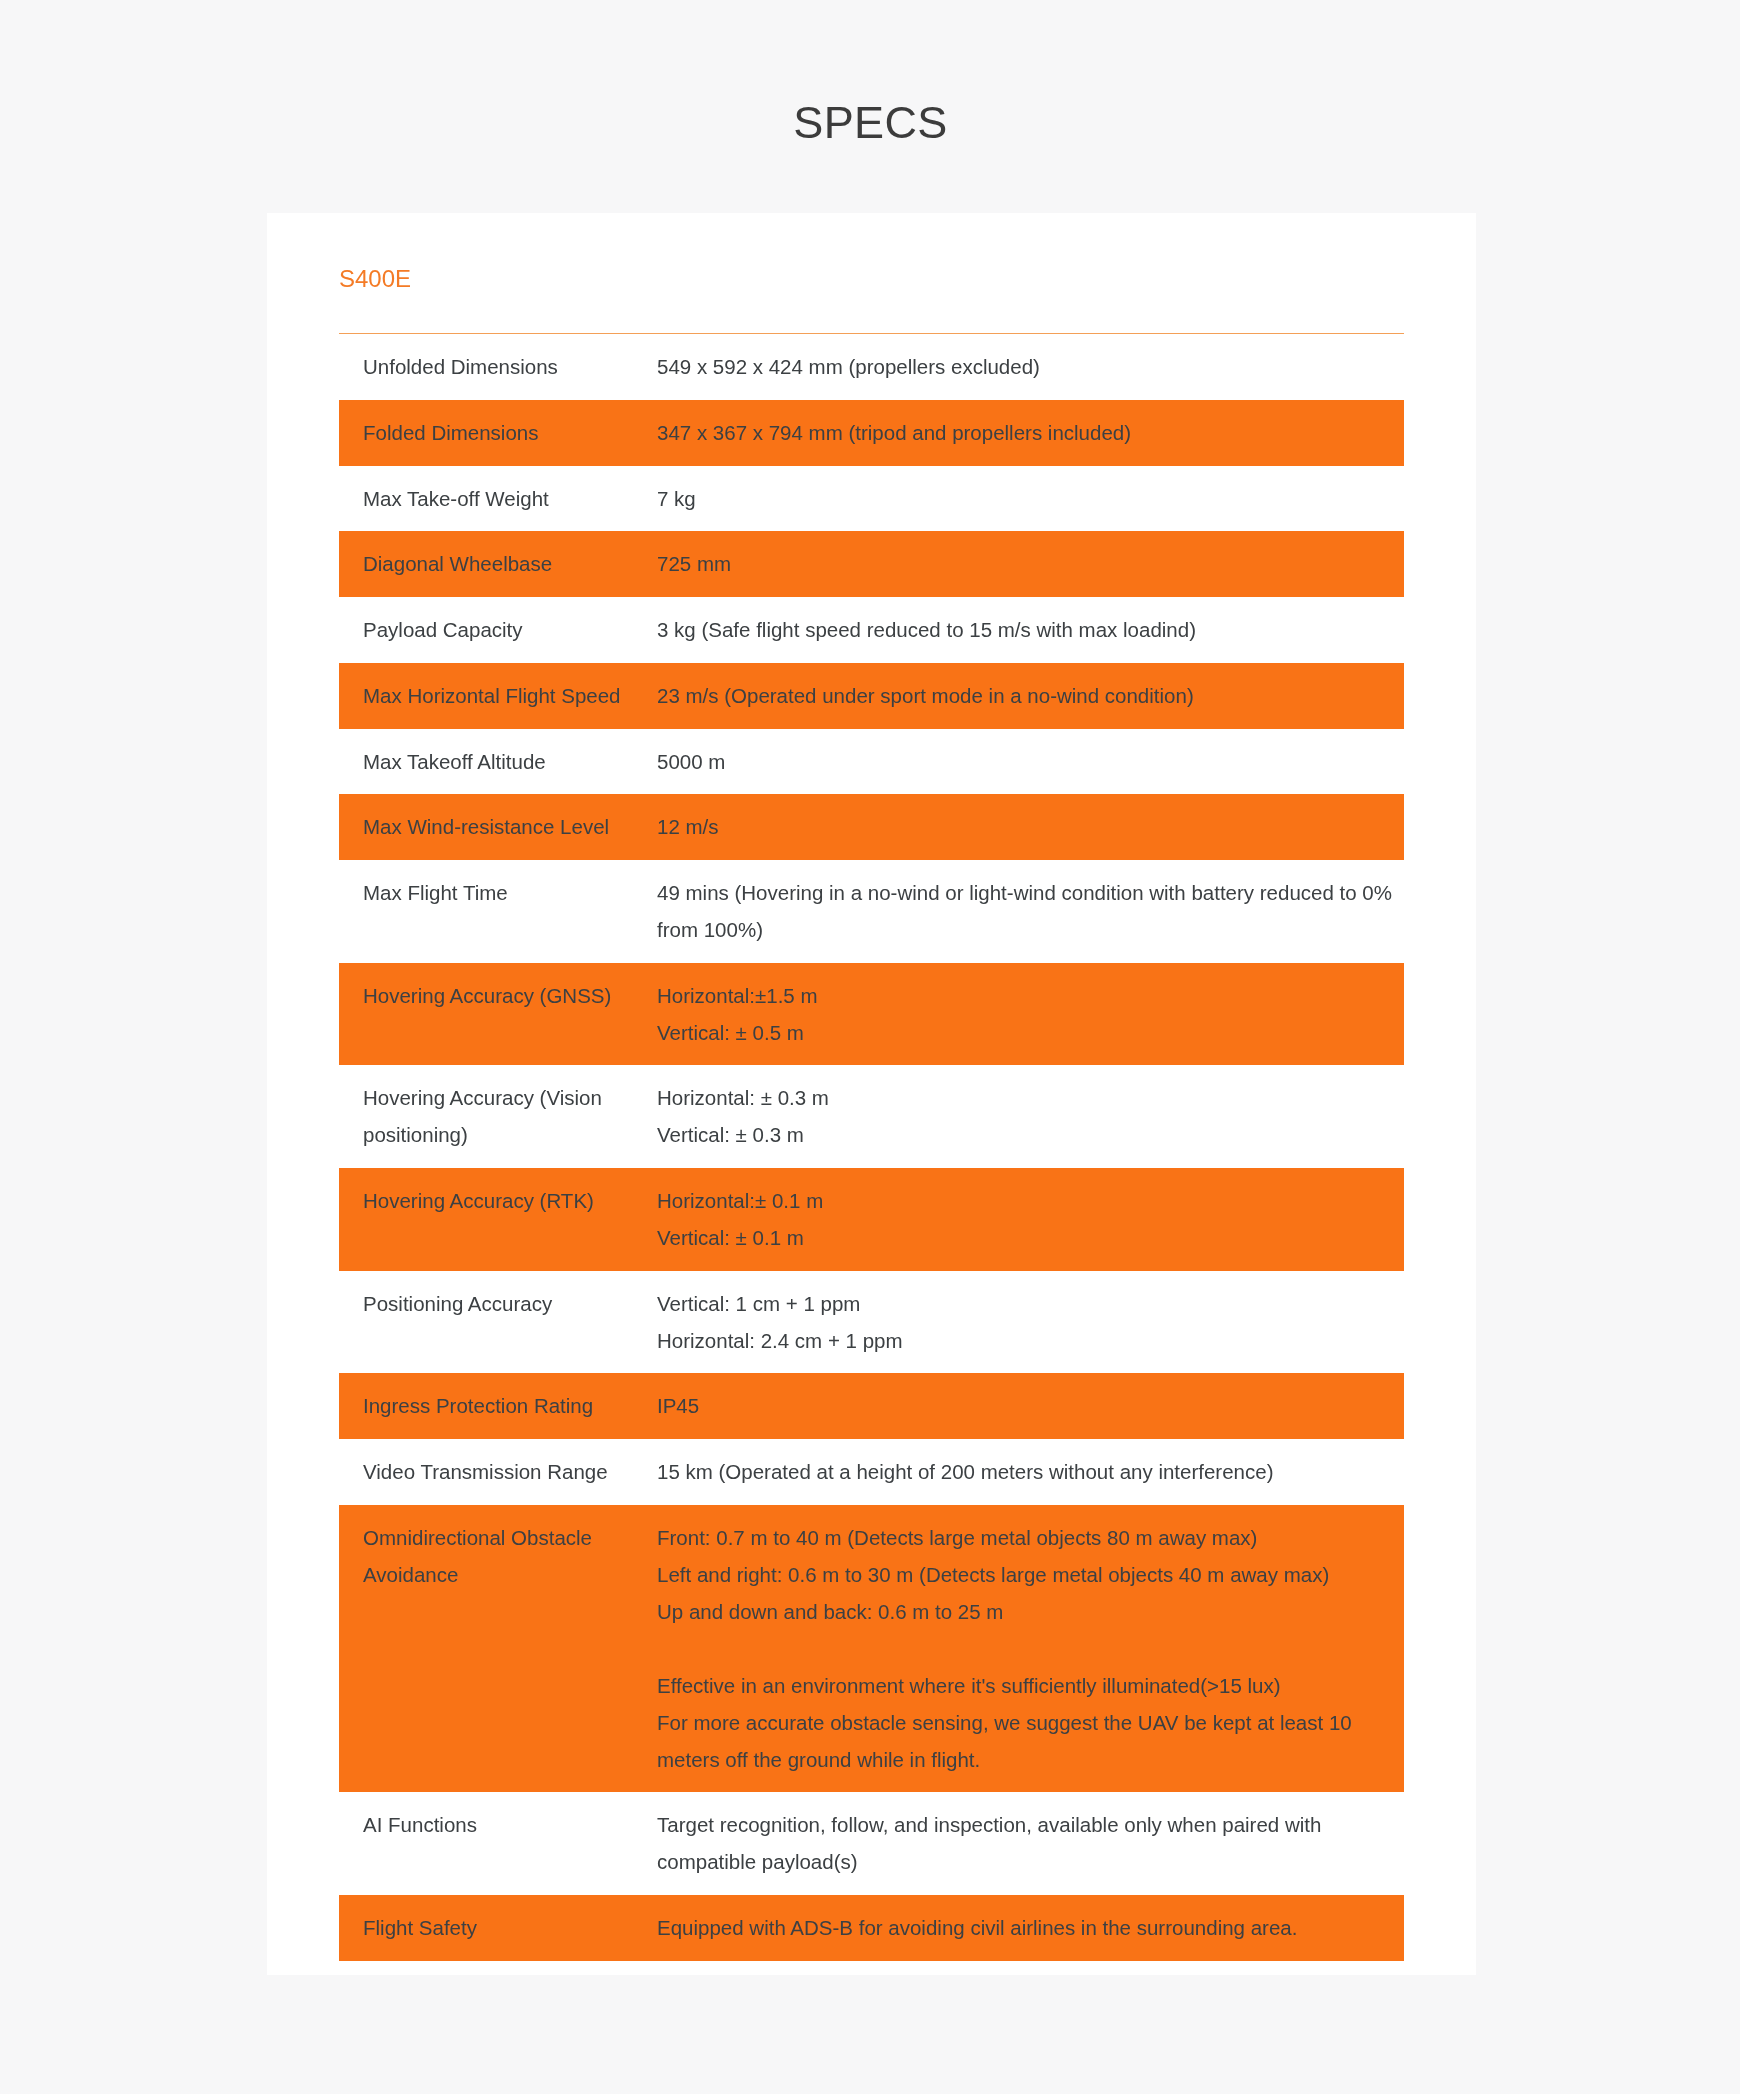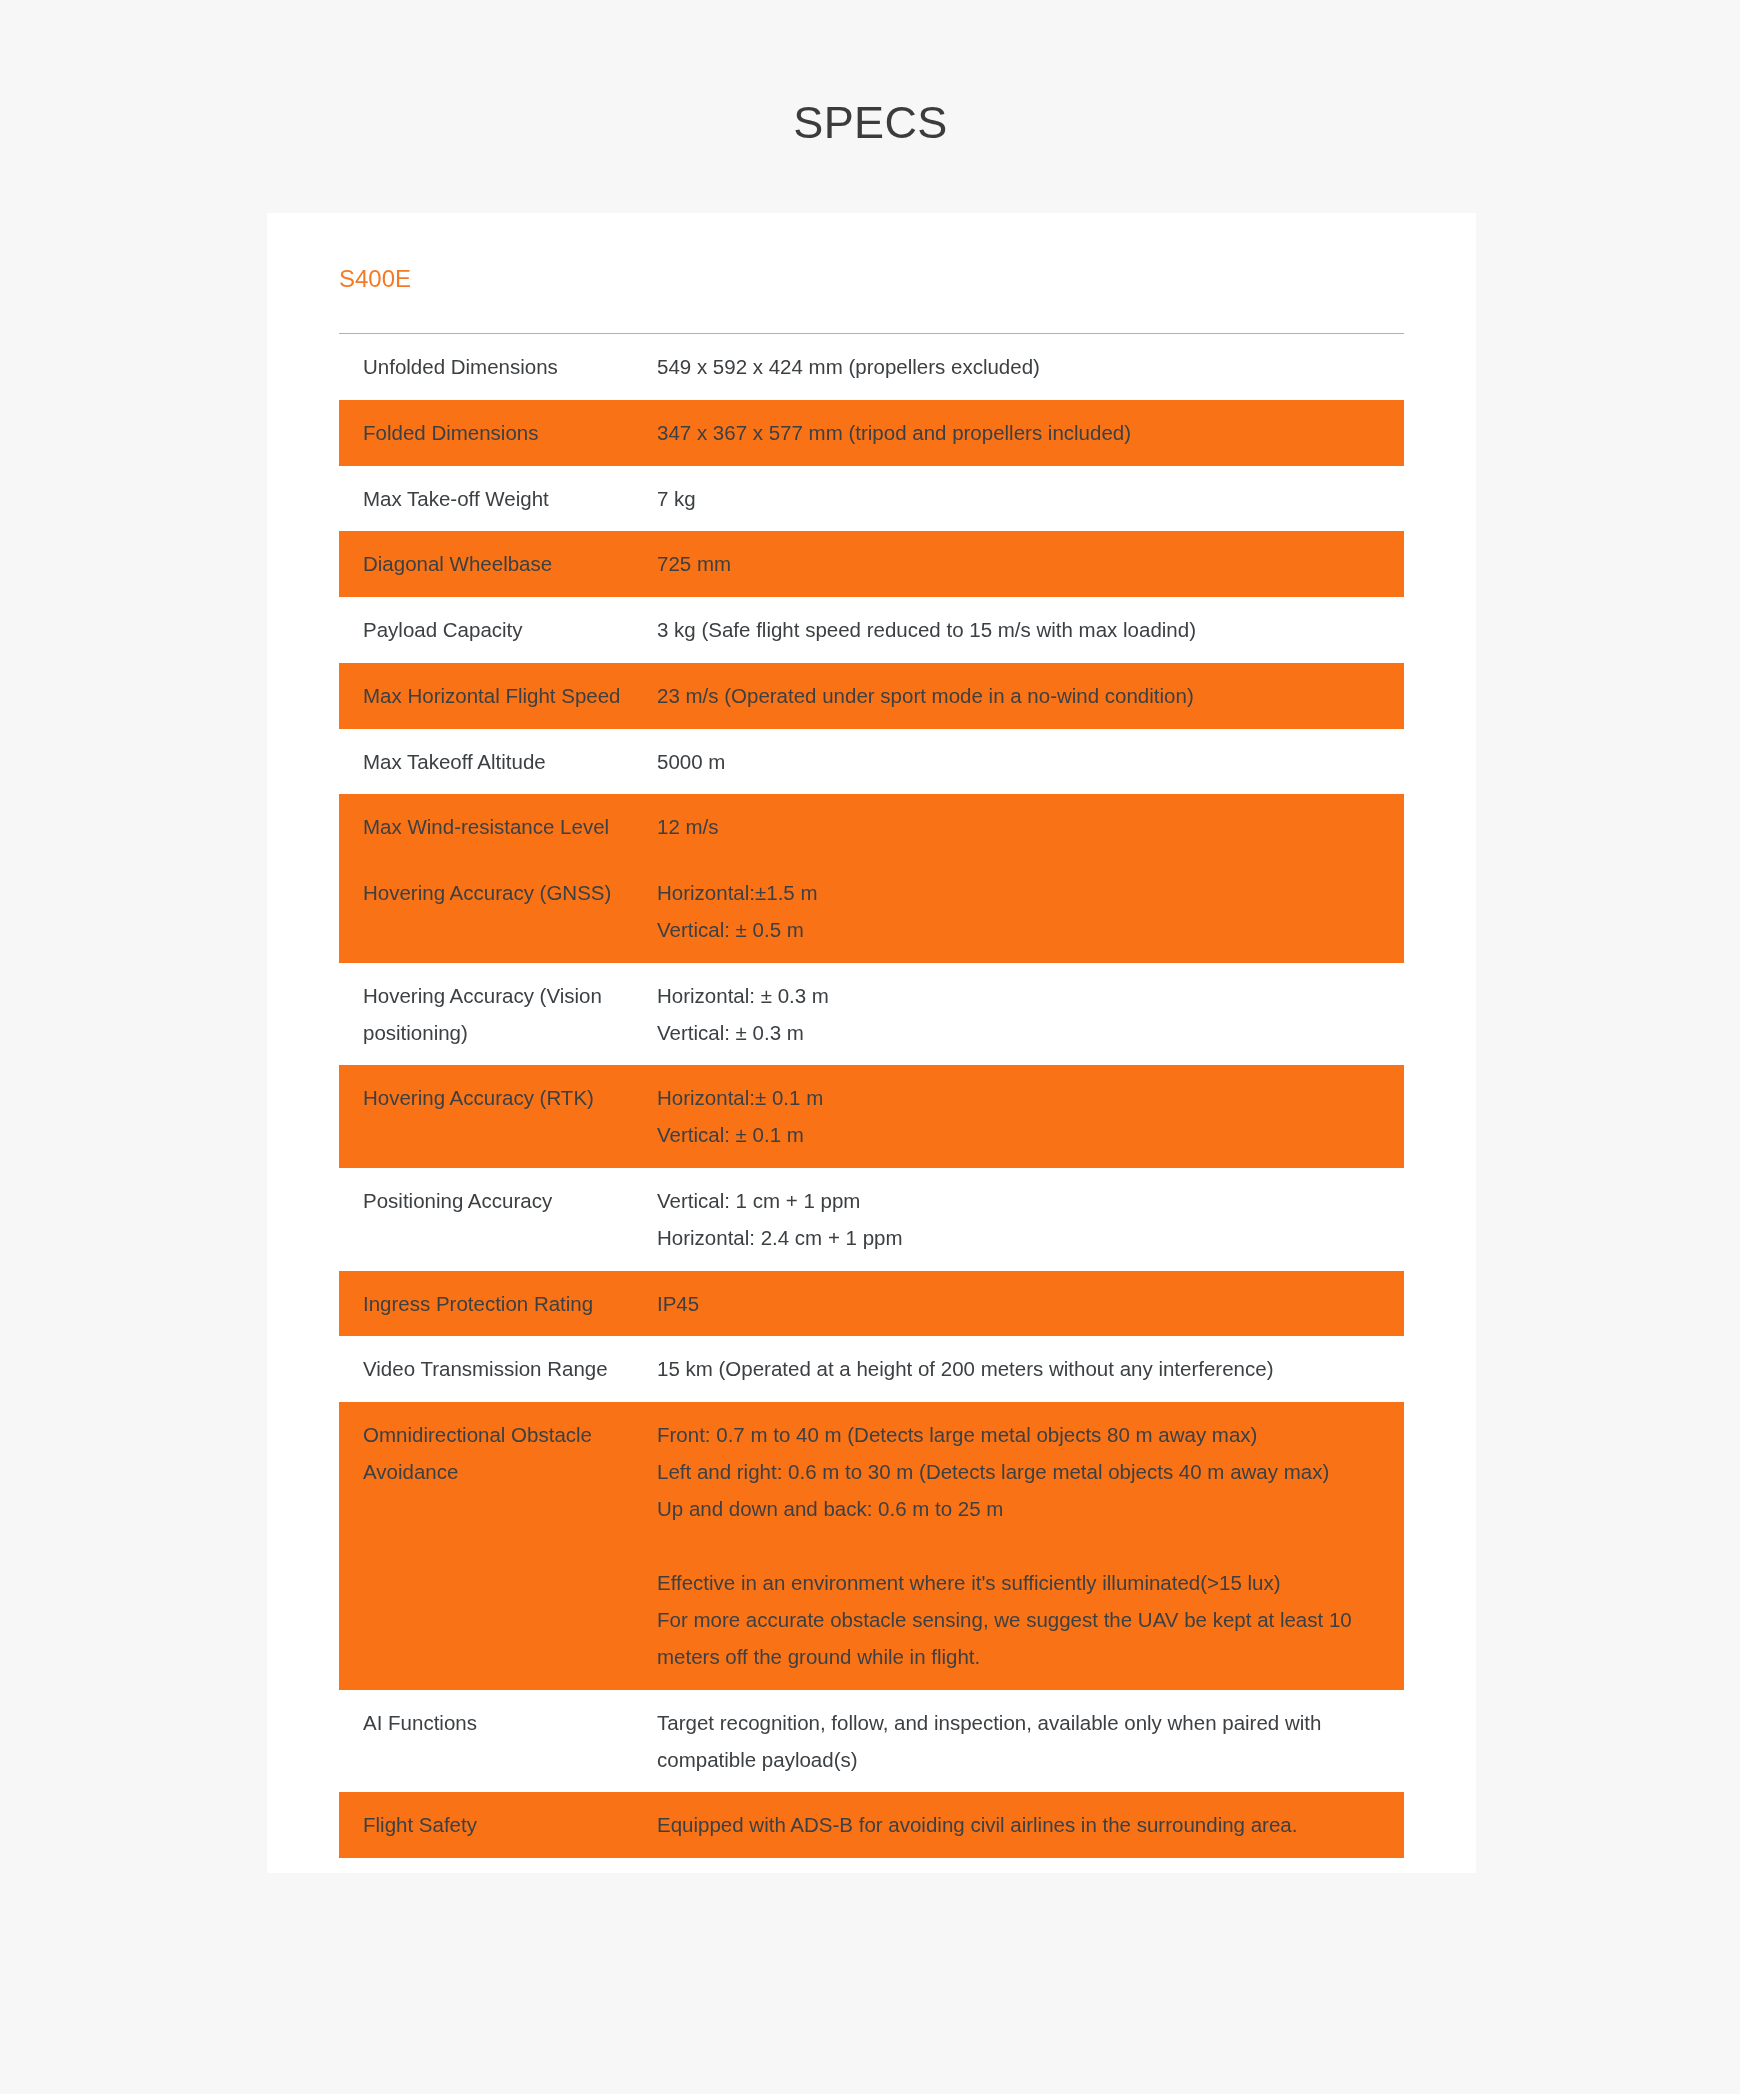--- a/index.html
+++ b/index.html
@@ -116,21 +116,21 @@
               <td class="col-value">
                 <span class="cell-lines">
                   <span class="ln">549 x 592 x 424 mm (propellers excluded)</span>
                 </span>
               </td>
             </tr>
             <tr class="even-row">
               <td class="col-label">Folded Dimensions</td>
               <td class="col-value">
                 <span class="cell-lines">
-                  <span class="ln">347 x 367 x 577 mm (tripod and propellers included)</span>
+                  <span class="ln">347 x 367 x 794 mm (tripod and propellers included)</span>
                 </span>
               </td>
             </tr>
             <tr class="odd-row">
               <td class="col-label">Max Take-off Weight</td>
               <td class="col-value">
                 <span class="cell-lines">
                   <span class="ln">7 kg</span>
                 </span>
               </td>
@@ -165,20 +165,28 @@
                 <span class="cell-lines">
                   <span class="ln">5000 m</span>
                 </span>
               </td>
             </tr>
             <tr class="even-row">
               <td class="col-label">Max Wind-resistance Level</td>
               <td class="col-value">
                 <span class="cell-lines">
                   <span class="ln">12 m/s</span>
+                </span>
+              </td>
+            </tr>
+            <tr class="odd-row">
+              <td class="col-label">Max Flight Time</td>
+              <td class="col-value">
+                <span class="cell-lines">
+                  <span class="ln">49 mins (Hovering in a no-wind or light-wind condition with battery reduced to 0% from 100%)</span>
                 </span>
               </td>
             </tr>
             <tr class="even-row">
               <td class="col-label">Hovering Accuracy (GNSS)</td>
               <td class="col-value">
                 <span class="cell-lines">
                   <span class="ln">Horizontal:±1.5 m</span>
                   <span class="ln">Vertical: ± 0.5 m</span>
                 </span>

